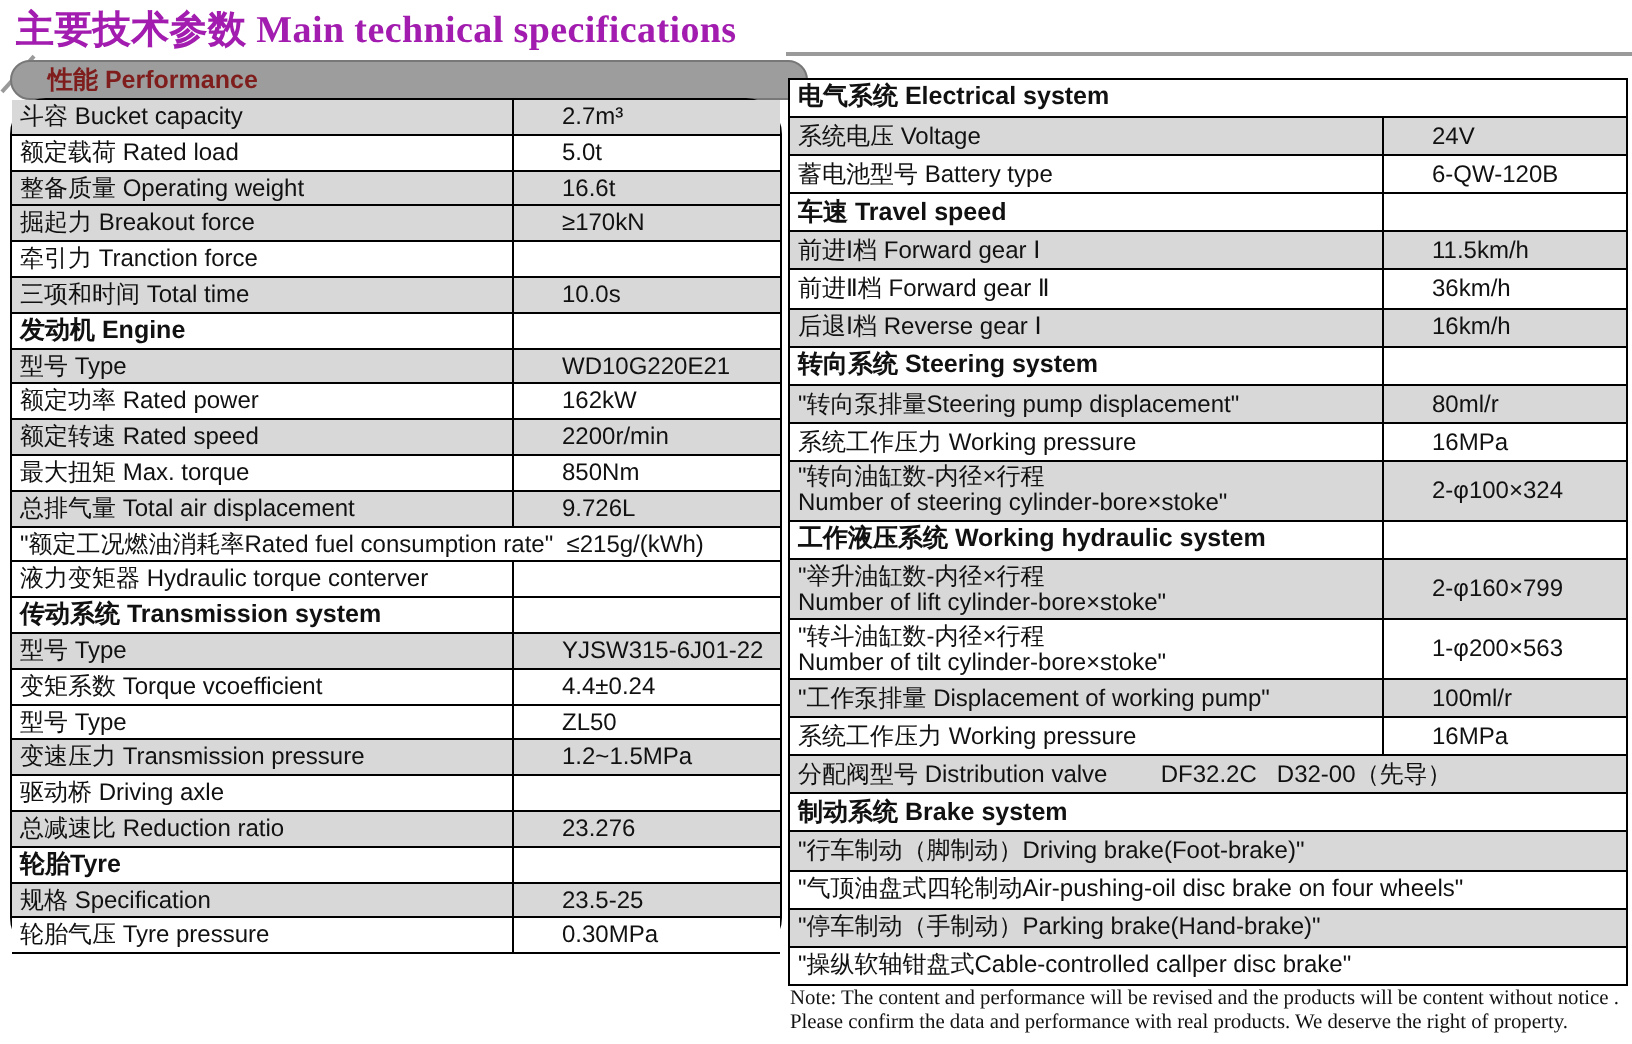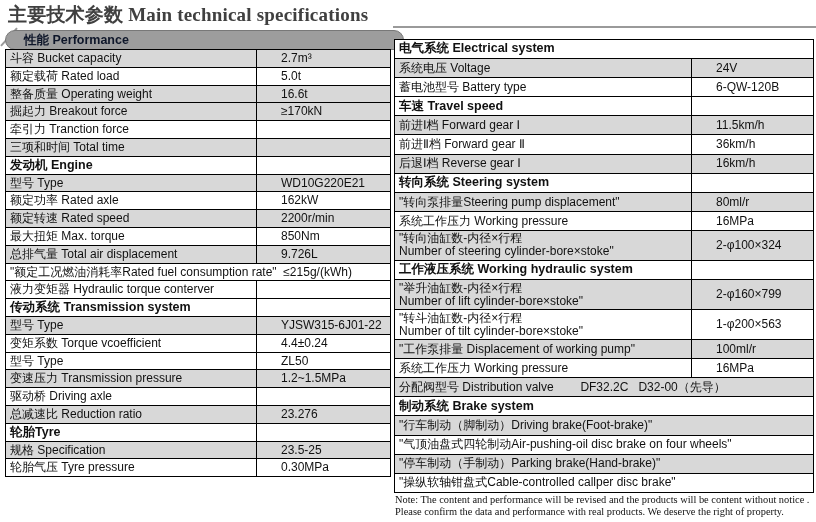--- a/index.html
+++ b/index.html
@@ -1,32 +1,32 @@
 <!DOCTYPE html>
 <html><head>
 <meta charset="utf-8">
 <style>
   html,body{margin:0;padding:0;}
   body{width:816px;height:522px;background:#ffffff;position:relative;
        font-family:"Liberation Sans", sans-serif;color:#111;overflow:hidden;}
   .page{position:absolute;inset:0;}
 
   .title{position:absolute;left:8px;top:2px;font-family:"Liberation Serif", serif;
-         font-weight:bold;font-size:19px;color:#404040;letter-spacing:.2px;white-space:nowrap;}
+         font-weight:bold;font-size:19px;color:#a21caf;letter-spacing:.2px;white-space:nowrap;}
 
   .diag{position:absolute;left:-3px;top:36px;width:24px;height:2px;background:#9a9a9a;
         transform:rotate(-48deg);}
   .toprule{position:absolute;left:393px;top:26px;width:423px;height:2px;background:#9a9a9a;}
 
   .pill{position:absolute;left:5px;top:30px;width:379px;height:18px;background:#9d9d9d;
         border:1px solid #787878;border-radius:10px;display:flex;align-items:center;
-        padding-left:18px;font-size:12.5px;font-weight:bold;color:#0f172a;}
+        padding-left:18px;font-size:12.5px;font-weight:bold;color:#7f1d1d;}
 
   .spec-table{position:absolute;border:1px solid #000;border-bottom:none;background:#fff;}
-  .spec-table.left{left:5px;top:49px;width:384px;--labelw:246px;}
+  .spec-table.left{left:5px;top:49px;width:384px;border-radius:18px;--labelw:246px;}
   .spec-table.right{left:394px;top:39px;width:418px;--labelw:292px;}
 
   .t-row{display:flex;align-items:stretch;border-bottom:1px solid #000;background:#fff;overflow:hidden;}
   .t-row.shaded{background:#d8d8d8;}
   .left .t-row{height:16.8px;}
   .right .t-row{height:18.1px;}
   .right .t-row.dbl{height:29px;}
 
   .cell{display:flex;align-items:center;padding-left:4px;font-size:12px;overflow:hidden;
         white-space:nowrap;line-height:1.05;}
@@ -65,31 +65,32 @@
       </div>
       <div class="t-row shaded">
         <div class="cell label-cell">掘起力 Breakout force</div>
         <div class="cell value-cell">≥170kN</div>
       </div>
       <div class="t-row">
         <div class="cell label-cell">牵引力 Tranction force</div>
       </div>
       <div class="t-row shaded">
         <div class="cell label-cell">三项和时间 Total time</div>
+        <div class="cell value-cell">10.0s</div>
       </div>
       <div class="t-row">
         <div class="cell label-cell bold">发动机 Engine</div>
         <div class="cell value-cell"></div>
       </div>
       <div class="t-row shaded">
         <div class="cell label-cell">型号 Type</div>
         <div class="cell value-cell">WD10G220E21</div>
       </div>
       <div class="t-row">
-        <div class="cell label-cell">额定功率 Rated axle</div>
+        <div class="cell label-cell">额定功率 Rated power</div>
         <div class="cell value-cell">162kW</div>
       </div>
       <div class="t-row shaded">
         <div class="cell label-cell">额定转速 Rated speed</div>
         <div class="cell value-cell">2200r/min</div>
       </div>
       <div class="t-row">
         <div class="cell label-cell">最大扭矩 Max. torque</div>
         <div class="cell value-cell">850Nm</div>
       </div>

